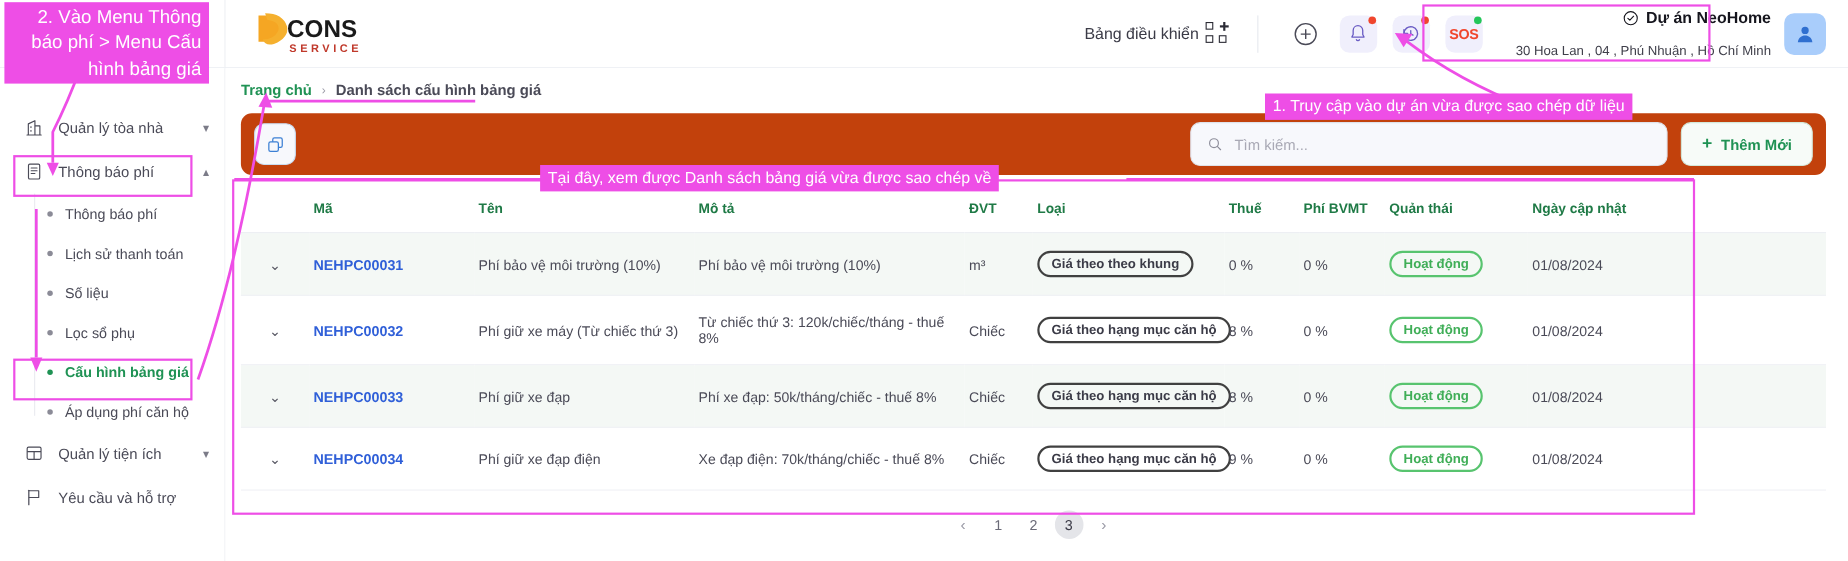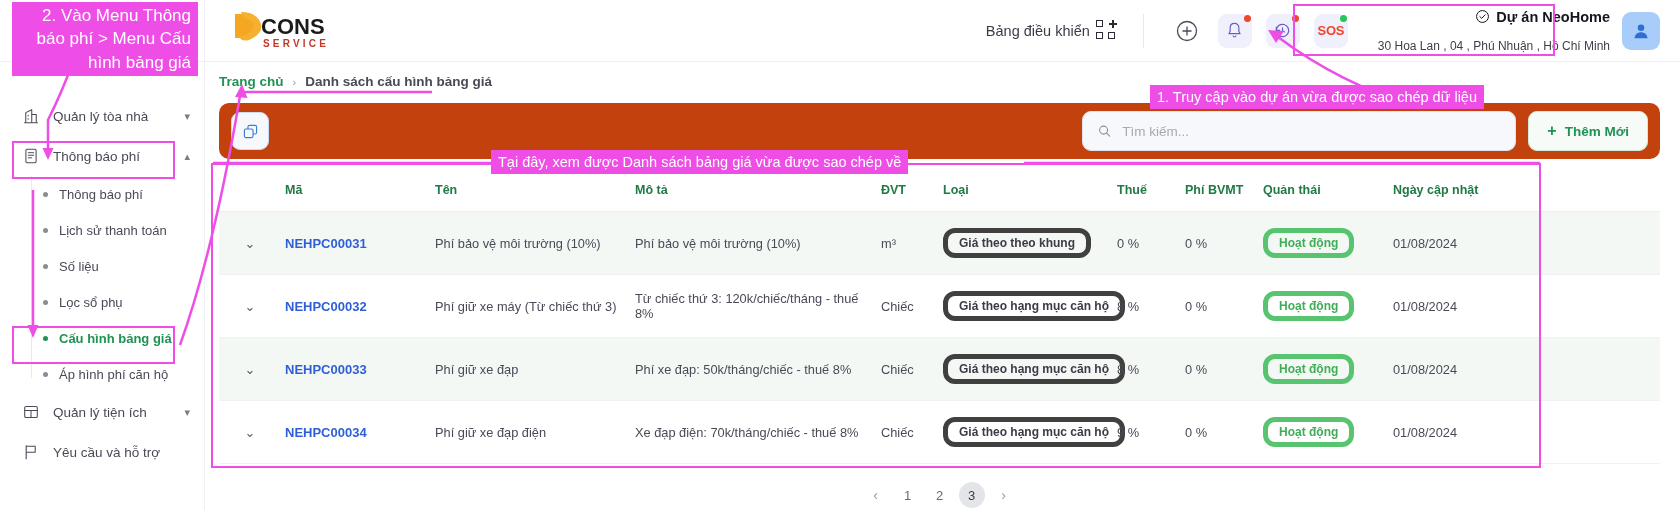--- a/index.html
+++ b/index.html
@@ -85,21 +85,21 @@
 
   
   .table-wrap { margin: 12px 20px 0 14px; }
   table { width:100%; border-collapse:collapse; table-layout:fixed; }
   thead th { text-align:left; font-size:12.5px; color:#1f7a46; font-weight:bold;
       padding: 12px 4px 14px 4px; border-bottom:1px solid #eceef2; }
   tbody td { font-size:12.8px; color:#4a4a57; padding: 16px 4px; border-bottom:1px solid #f0f1f5; vertical-align:middle; }
   tbody tr.odd { background:#f4f8f5; }
   .code-link { color:#2f5fd8; font-weight:bold; font-size:13px; }
   .chev-cell { text-align:center; color:#5a5a66; font-size:13px; }
-  .pill { display:inline-block; border:5px solid #404040; border-radius:12px;
+  .pill { display:inline-block; border:2px solid #404040; border-radius:12px;
       padding: 3px 11px; font-size:12px; font-weight:bold; color:#3b3b47; white-space:nowrap; }
   .pill.status { border-color:#58c46f; color:#3fae57; }
   .pagination { display:flex; align-items:center; justify-content:center; gap:6px; padding: 18px 0 14px 0; }
   .pg { min-width:26px; height:26px; border-radius:50%; display:flex; align-items:center;
       justify-content:center; font-size:13px; color:#6b6b78; }
   .pg.active { background:#e4e5e9; color:#3b3b47; }
   .pg.arrow { color:#9a9aa6; font-size:14px; }
 
   
   .anno { position:absolute; background:#ee4ee6; color:#fff; font-size:17px;
@@ -229,21 +229,21 @@
       <div class="sub-item">
         <span class="bullet"></span>
         <span class="label">Lọc sổ phụ</span>
       </div>
       <div class="sub-item active">
         <span class="bullet"></span>
         <span class="label">Cấu hình bảng giá</span>
       </div>
       <div class="sub-item">
         <span class="bullet"></span>
-        <span class="label">Áp hình phí căn hộ</span>
+        <span class="label">Áp dụng phí căn hộ</span>
       </div>
     </div>
 
     <div class="nav-item">
       <svg width="18" height="18" viewBox="0 0 24 24">
         <rect x="3.6" y="4.6" width="16.8" height="14.8" rx="1.8" fill="none" stroke="#4a4a57" stroke-width="1.4"></rect>
         <path d="M3.6 10 H20.4 M12 10 V19.4" stroke="#4a4a57" stroke-width="1.4"></path>
       </svg>
       <span class="label">Quản lý tiện ích</span>
       <span class="chev">▾</span>
@@ -396,17 +396,17 @@
 
     <path d="M496 163 L213 163" fill="none" stroke="#ee4ee6" stroke-width="2.5"></path>
     <path d="M1024 163 L1540 163" fill="none" stroke="#ee4ee6" stroke-width="2.5"></path>
   </svg>
 
   <div class="box-hl" style="left:12px; top:141px; width:163px; height:38px;"></div>
   <div class="box-hl" style="left:12px; top:326px; width:163px; height:38px;"></div>
   <div class="box-hl" style="left:1293px; top:4px; width:262px; height:52px;"></div>
   <div class="box-hl" style="left:211px; top:163px; width:1330px; height:305px;"></div>
 
-  <div class="anno" style="left:12px; top:2px; width:186px; text-align:right;">2. Vào Menu Thông báo phí &gt; Menu Cấu hình bảng giá</div>
+  <div class="anno" style="left:4px; top:2px; width:186px; text-align:right;">2. Vào Menu Thông báo phí &gt; Menu Cấu hình bảng giá</div>
   <div class="anno small" style="left:1150px; top:85px;">1. Truy cập vào dự án vừa được sao chép dữ liệu</div>
   <div class="anno small" style="left:491px; top:150px;">Tại đây, xem được Danh sách bảng giá vừa được sao chép về</div>
 
 </div>
 
 </body></html>

